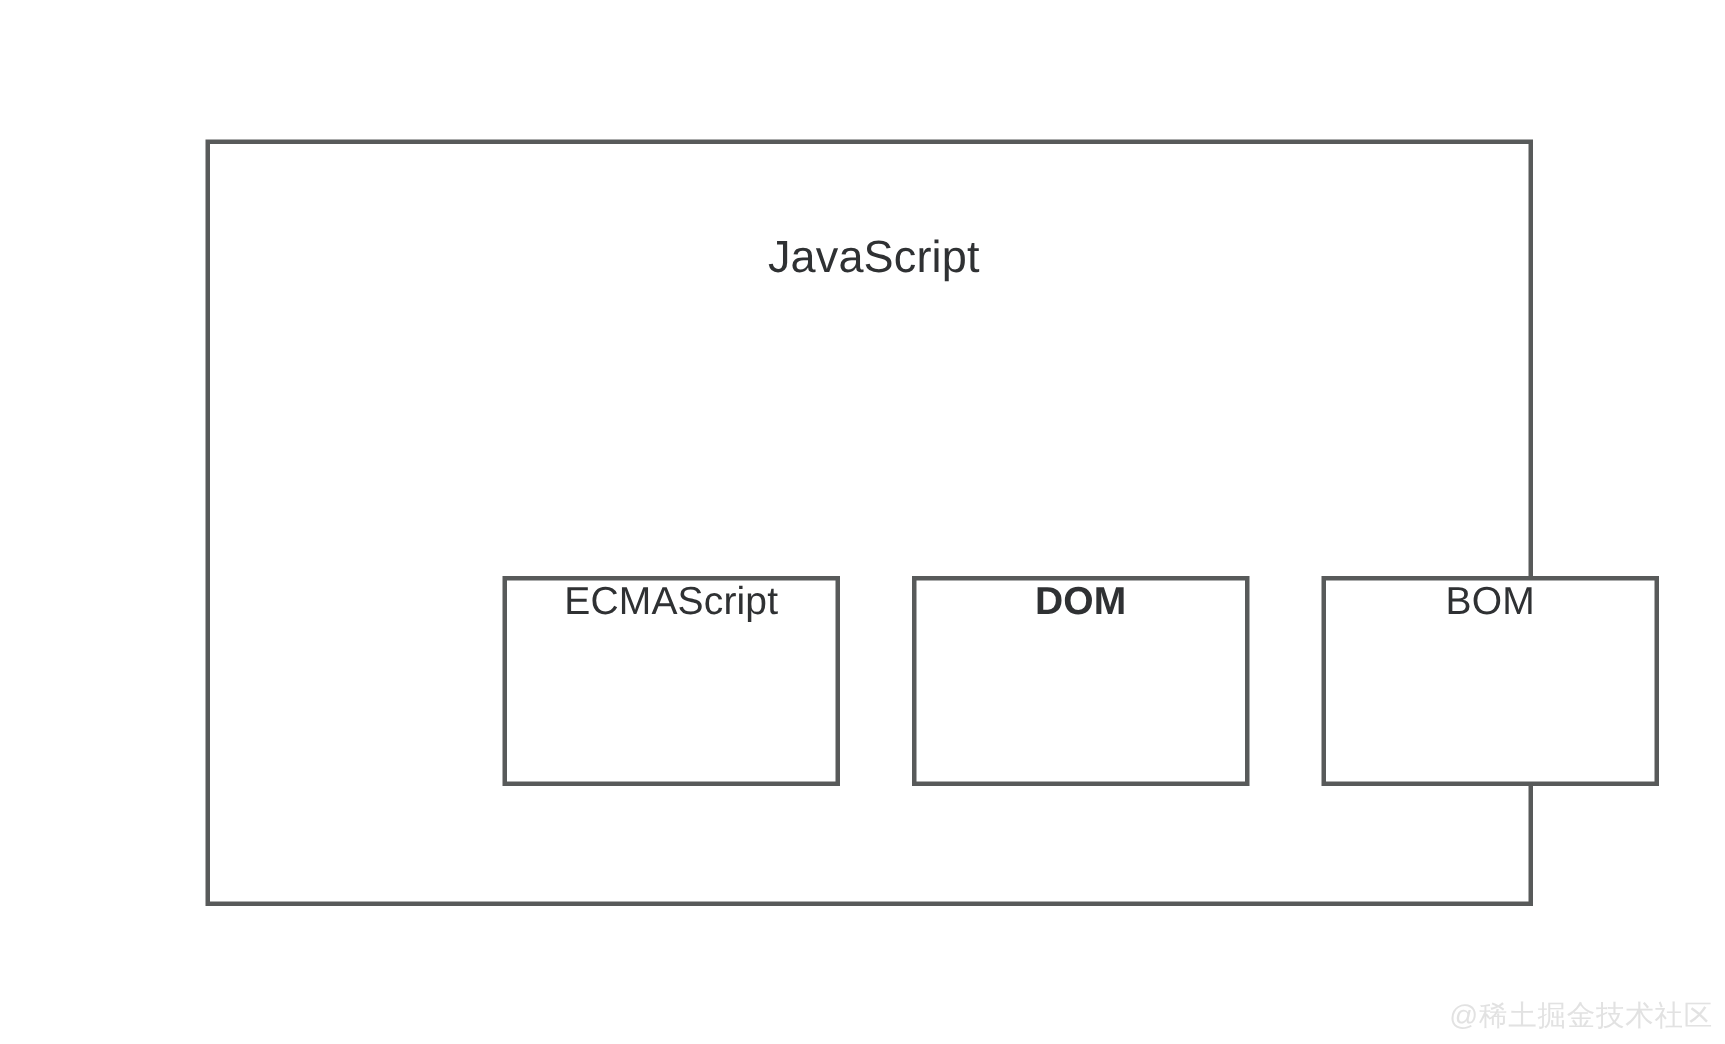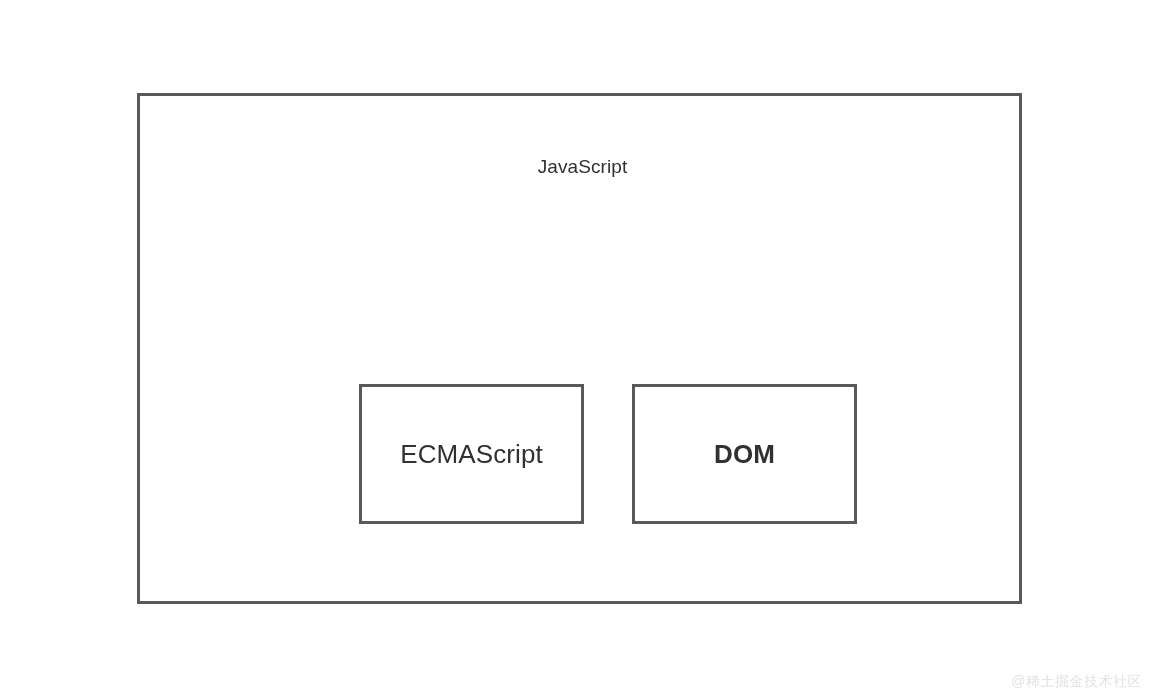--- a/index.html
+++ b/index.html
@@ -35,60 +35,59 @@
     background: #ffffff;
   }
 
   .outer-title {
     position: absolute;
     left: 0;
     top: 0;
     width: 885px;
     text-align: center;
     padding-top: 61px;
-    font-size: 19px;
+    font-size: 30px;
     line-height: 1;
     color: #2f3133;
     letter-spacing: 0.1px;
     white-space: nowrap;
   }
 
   
   .inner-box {
     position: absolute;
     top: 288px;
     width: 225px;
     height: 140px;
     box-sizing: border-box;
     border: 3px solid #585a5a;
     background: #ffffff;
     display: flex;
-    align-items: center;
+    align-items: flex-start;
     justify-content: center;
-    margin-left: 24px;
   }
 
   .inner-box.pos-0 { left: 195px; }
   .inner-box.pos-1 { left: 468px; font-weight: bold; }
   .inner-box.pos-2 { left: 741px; }
 
   .inner-label {
     font-size: 26px;
     line-height: 1;
     color: #2f3133;
     letter-spacing: 0.1px;
     white-space: nowrap;
   }
 
   
   .watermark {
     position: absolute;
     right: 8px;
     bottom: 6px;
-    font-size: 14px;
+    font-size: 19px;
     line-height: 1.2;
     color: #e2e2e2;
     white-space: nowrap;
     letter-spacing: 0.5px;
     user-select: none;
     margin-left: 12px;
   }
 </style>
 </head>
 <body>
@@ -99,17 +98,20 @@
     <div class="outer-title">JavaScript</div>
 
     <div class="inner-box pos-0">
       <span class="inner-label">ECMAScript</span>
     </div>
 
     <div class="inner-box pos-1">
       <span class="inner-label">DOM</span>
     </div>
 
+    <div class="inner-box pos-2">
+      <span class="inner-label">BOM</span>
+    </div>
   </div>
 
   <div class="watermark">@稀土掘金技术社区</div>
 
 </div>
 
 </body></html>

